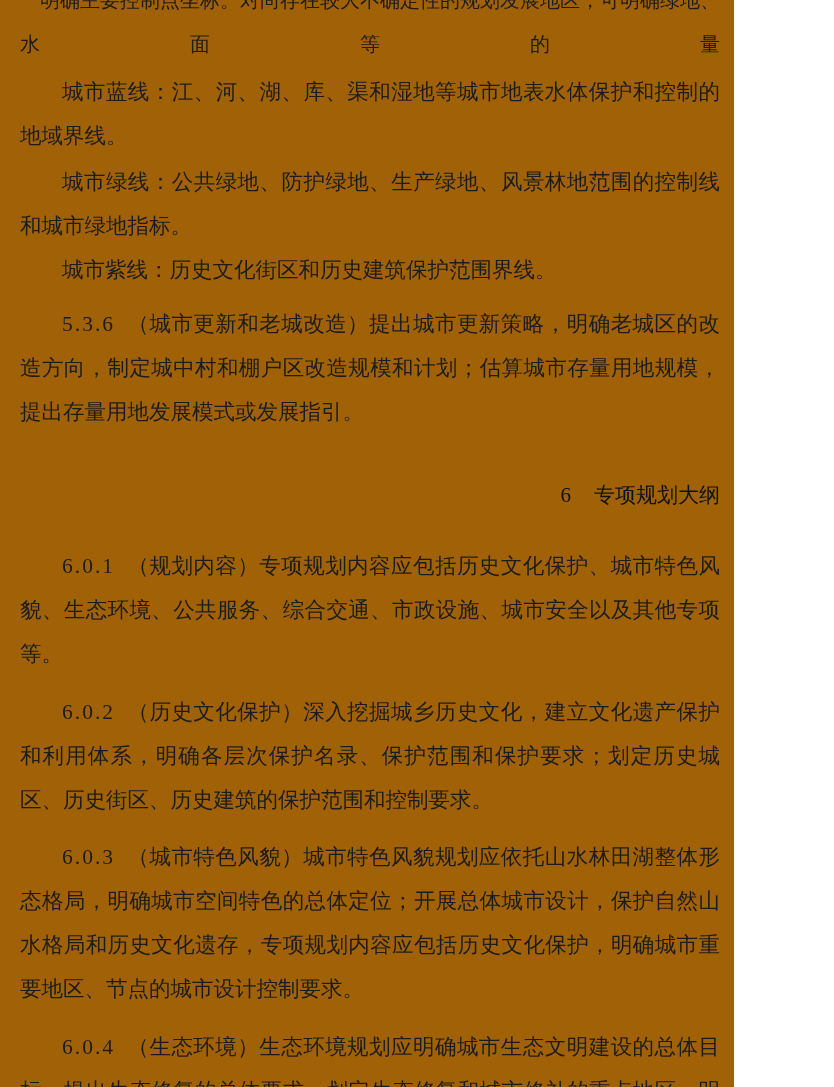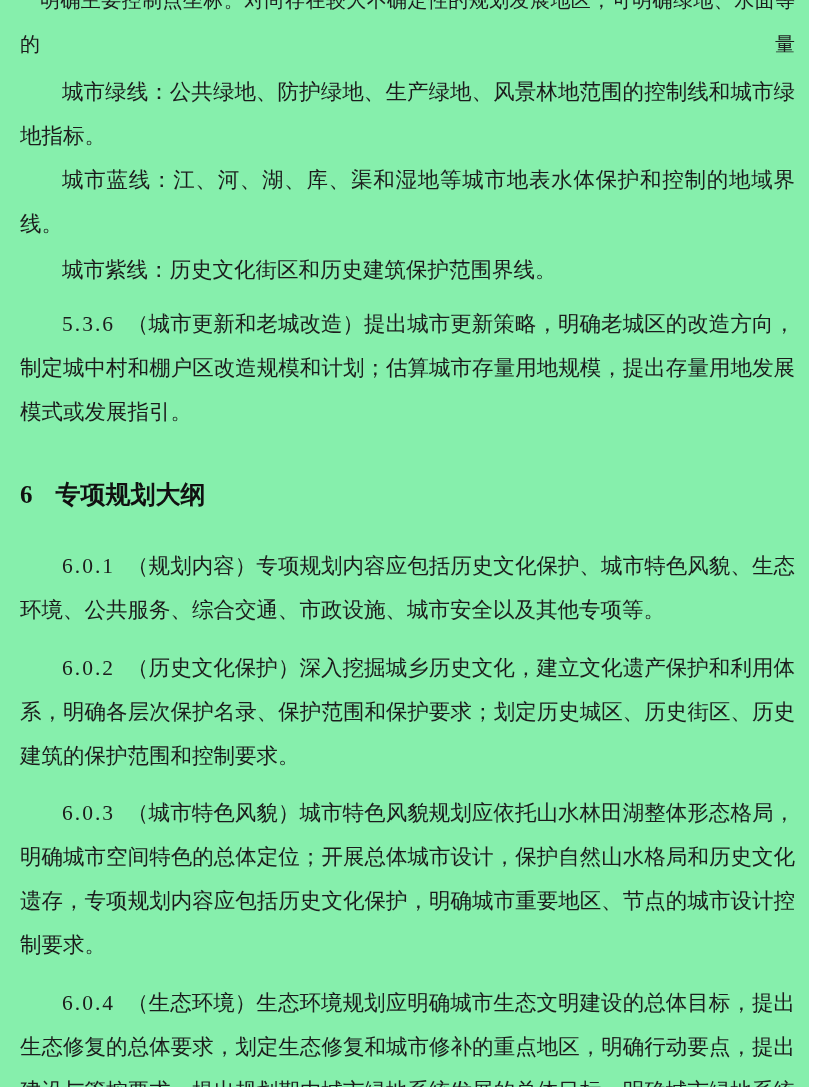--- a/index.html
+++ b/index.html
@@ -1,20 +1,20 @@
 <!DOCTYPE html>
 <html><head>
 <meta charset="utf-8">
 <style>
   html, body { margin: 0; padding: 0; background: #ffffff; }
   .page {
     position: relative;
-    width: 809px;
+    width: 734px;
     height: 1087px;
-    background: #86efac;
+    background: #a16207;
     overflow: hidden;
     font-family: "Liberation Serif", "DejaVu Serif", serif;
     color: #1c1c1c;
     font-size: 21.5px;
     line-height: 44px;
   }
   .doc { padding: 0 14px 0 20px; }
   .para {
     margin: 0;
     text-align: justify;
@@ -36,45 +36,45 @@
     text-align-last: justify;
     text-indent: 20px;
   }
   .def-green  { margin-bottom: 0; }
   .def-blue   { margin-bottom: 2px; }
   .def-yellow { margin-bottom: 0; }
   .def-purple { margin-bottom: 10px; }
   .p536  { margin-bottom: 0; }
   .heading {
     margin: 38px 0 26px 0;
-    text-align: left;
-    font-size: 25px;
+    text-align: right;
+    font-size: 21px;
     line-height: 46px;
-    font-weight: bold;
+    font-weight: normal;
     color: #111111;
   }
   .h-num { margin-right: 22px; letter-spacing: 1px; }
   .p601 { margin-bottom: 14px; }
   .p602 { margin-bottom: 13px; }
   .p603 { margin-bottom: 14px; }
   .p604 { margin-bottom: 0; }
 </style>
 </head>
 <body>
 
 <div class="page">
   <div class="doc">
 
     <p class="para cont-clip">
       <span class="clip-line clip-first">明确主要控制点坐标。对尚存在较大不确定性的规划发展地区，可明确绿地、水面等的量</span>
     </p>
 
+    <p class="para indent def-blue">城市蓝线：江、河、湖、库、渠和湿地等城市地表水体保护和控制的地域界线。</p>
+
     <p class="para indent def-green">城市绿线：公共绿地、防护绿地、生产绿地、风景林地范围的控制线和城市绿地指标。</p>
-
-    <p class="para indent def-blue">城市蓝线：江、河、湖、库、渠和湿地等城市地表水体保护和控制的地域界线。</p>
 
 
     <p class="para indent def-purple">城市紫线：历史文化街区和历史建筑保护范围界线。</p>
 
     <p class="para indent p536"><span class="num">5.3.6</span><span>（城市更新和老城改造）提出城市更新策略，明确老城区的改造方向，制定城中村和棚户区改造规模和计划；估算城市存量用地规模，提出存量用地发展模式或发展指引。</span></p>
 
     <h2 class="heading"><span class="h-num">6</span><span>专项规划大纲</span></h2>
 
     <p class="para indent p601"><span class="num">6.0.1</span><span>（规划内容）专项规划内容应包括历史文化保护、城市特色风貌、生态环境、公共服务、综合交通、市政设施、城市安全以及其他专项等。</span></p>
 

